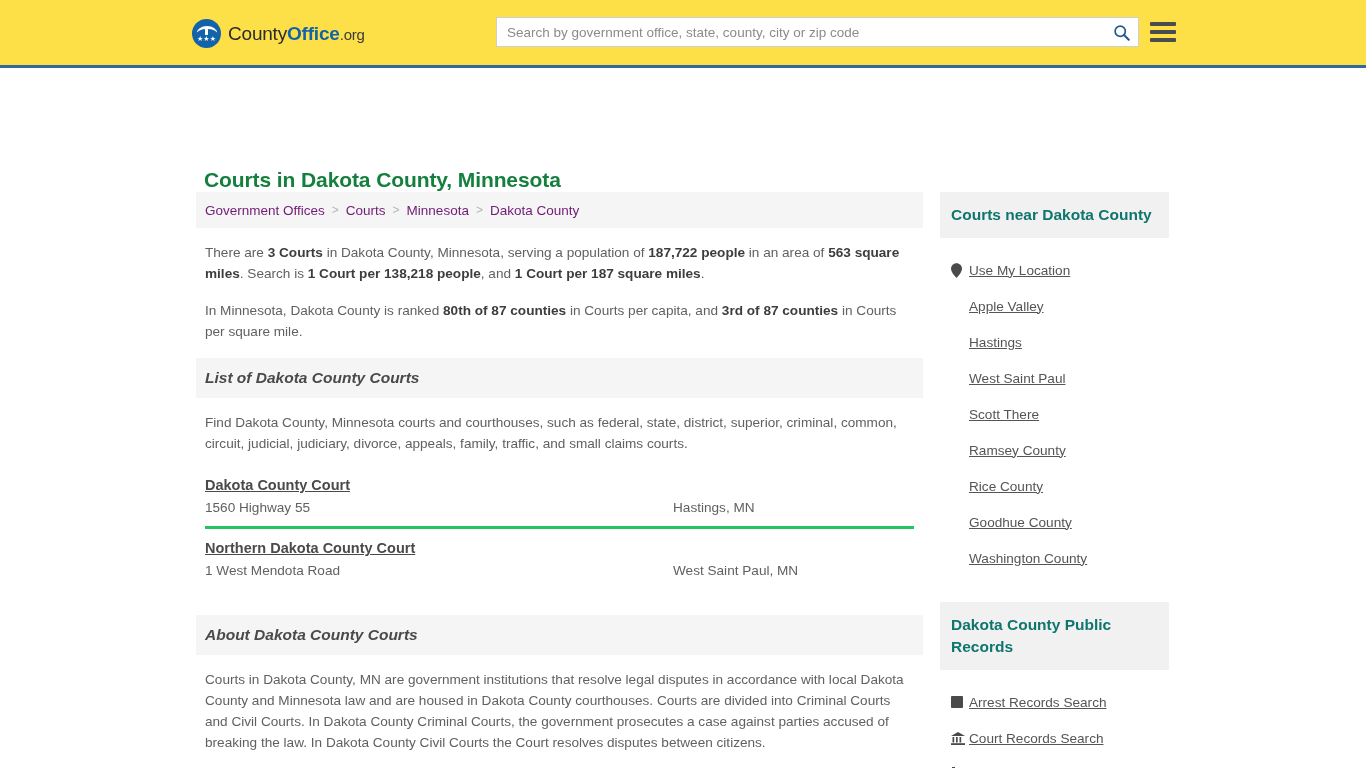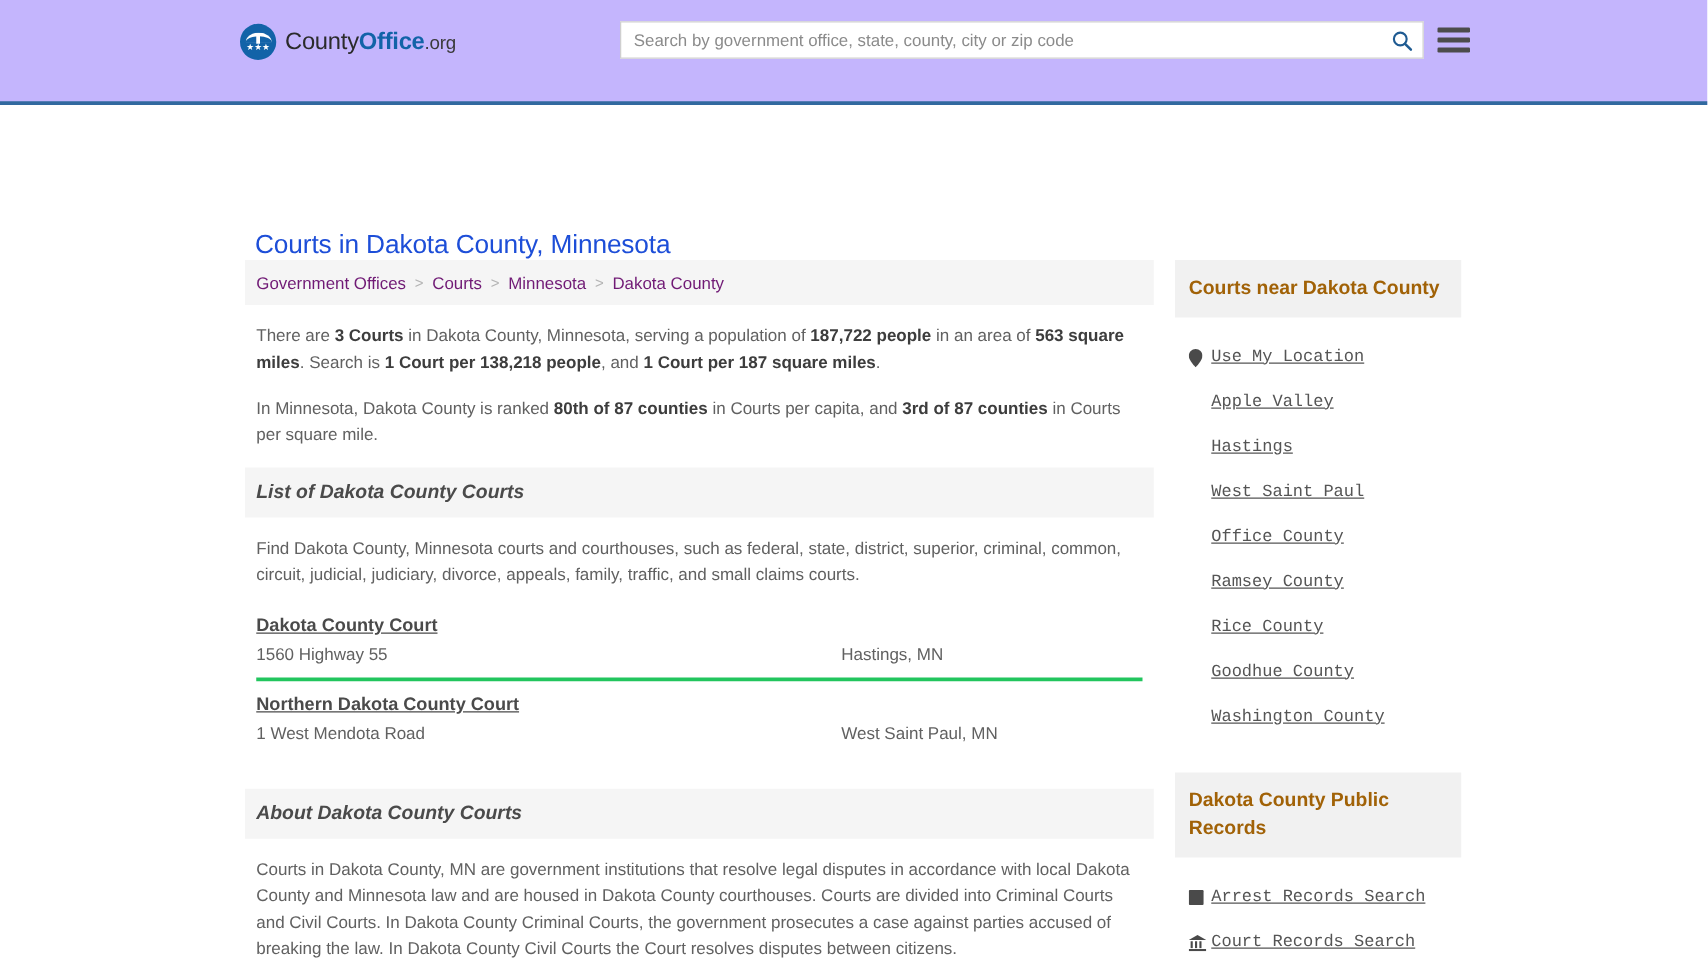--- a/index.html
+++ b/index.html
@@ -7,22 +7,22 @@
     margin: 0; padding: 0;
     width: 1366px; height: 768px;
     overflow: hidden;
     background: #ffffff;
     font-family: "Liberation Sans", sans-serif;
     color: #555555;
   }
 
   
   #site-header {
-    height: 84px;
-    background: #c4b5fd;
+    height: 68px;
+    background: #fde047;
     border-bottom: 3px solid #31699f;
     position: relative;
   }
   #logo-wrap {
     position: absolute;
     left: 192px; top: 19px;
     display: flex; align-items: center;
     text-decoration: none;
   }
   #logo-mark {
@@ -112,22 +112,22 @@
   
   #page {
     position: relative;
     width: 1366px;
     padding: 0;
   }
   #page-title {
     position: absolute;
     left: 204px; top: 86px;
     font-size: 21px;
-    font-weight: normal;
-    color: #1d4ed8;
+    font-weight: bold;
+    color: #15803d;
     letter-spacing: -0.1px;
   }
   #content-col {
     position: absolute;
     left: 196px; top: 124px;
     width: 727px;
   }
   #side-col {
     position: absolute;
     left: 940px; top: 124px;
@@ -206,30 +206,29 @@
     font-size: 13.6px;
     color: #616161;
   }
 
   
   .side-head {
     background: #f1f1f1;
     padding: 12px 11px;
     font-size: 15.5px;
     font-weight: bold;
-    color: #a16207;
+    color: #0f766e;
     line-height: 22px;
   }
   .side-list { padding: 14px 0 4px 0; }
   .side-item {
     display: flex;
     align-items: center;
     padding: 0 11px;
     height: 36px;
-    font-family: Liberation Mono, monospace;
   }
   .side-item .ico {
     width: 18px;
     flex: 0 0 18px;
     display: flex;
     align-items: center;
     justify-content: flex-start;
     color: #4a4a4a;
   }
   .side-item a {
@@ -346,21 +345,21 @@
       <div class="side-item">
         <span class="ico"></span>
         <a>Hastings</a>
       </div>
       <div class="side-item">
         <span class="ico"></span>
         <a>West Saint Paul</a>
       </div>
       <div class="side-item">
         <span class="ico"></span>
-        <a>Office County</a>
+        <a>Scott There</a>
       </div>
       <div class="side-item">
         <span class="ico"></span>
         <a>Ramsey County</a>
       </div>
       <div class="side-item">
         <span class="ico"></span>
         <a>Rice County</a>
       </div>
       <div class="side-item">

